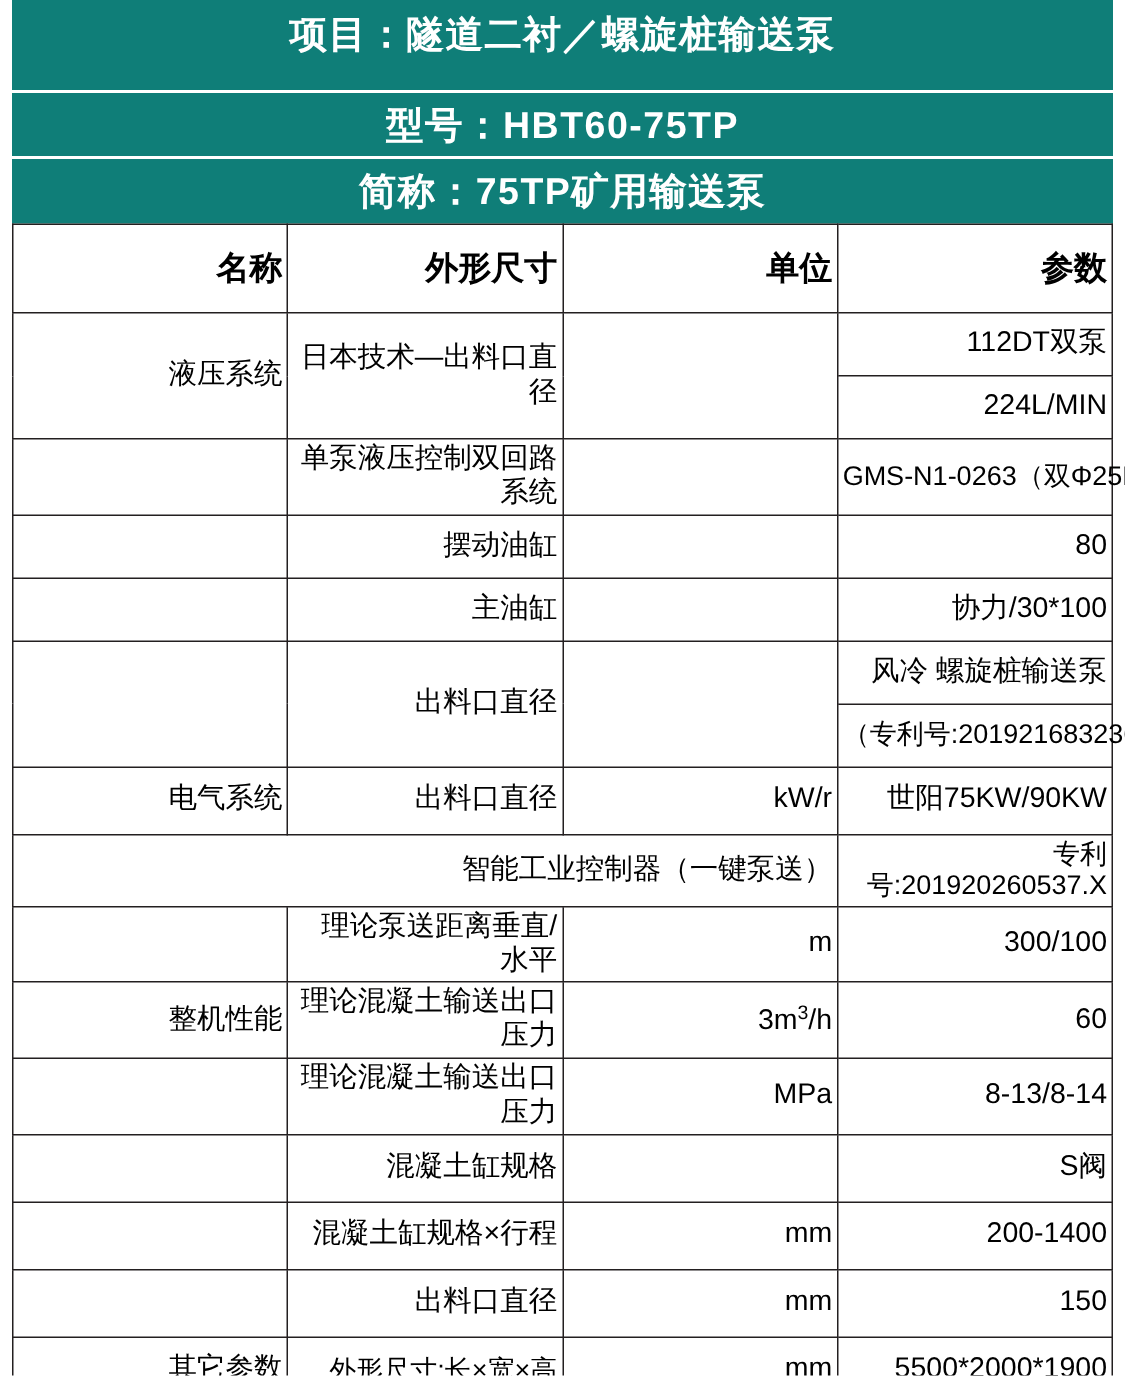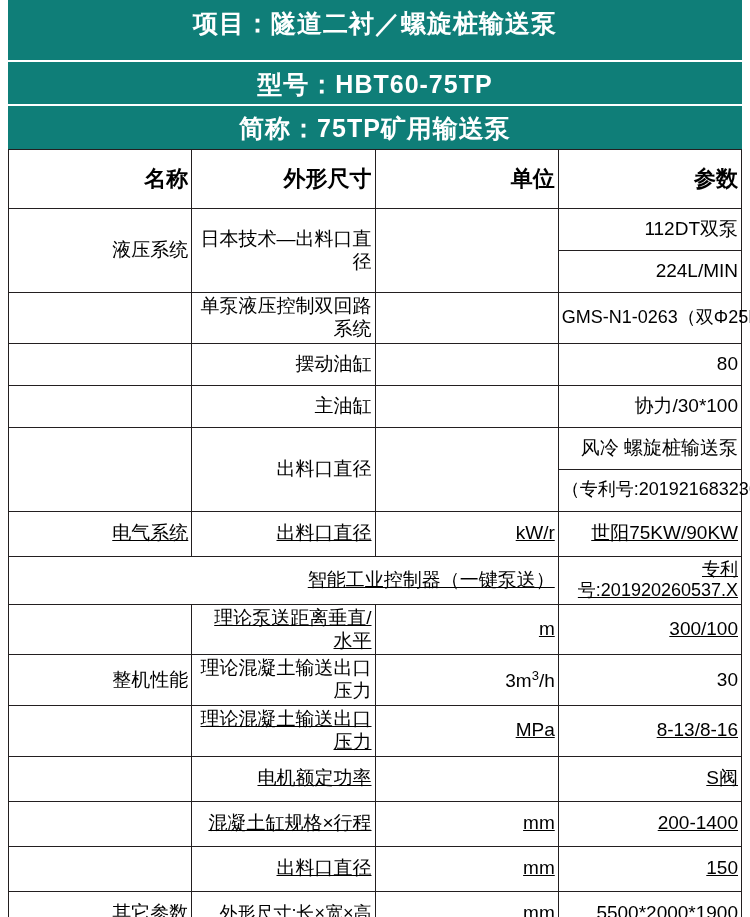--- a/index.html
+++ b/index.html
@@ -68,21 +68,21 @@
   table.spec th {
     font-weight: bold;
     font-size: 22px;
     height: 54px;
   }
   td.col-name { width: 128px; }
   td.col-item { width: 208px; }
   td.col-unit { width: 116px; }
   td.col-param { width: 278px; }
   .rh-44 { height: 42px; }
-  .rh-46 { height: 45px; text-decoration: underline; }
+  .rh-46 { height: 45px; }
   .rh-48 { height: 47px; margin-left: 44px; }
   .sup { vertical-align: super; font-size: 13px; }
   .nowrap { white-space: nowrap; }
   .small-text { font-size: 18px; }
 </style>
 </head>
 <body>
 
 <div class="sheet">
 
@@ -158,33 +158,33 @@
       <td class="col-name"></td>
       <td class="col-item">理论泵送距离垂直/水平</td>
       <td class="col-unit">m</td>
       <td class="col-param">300/100</td>
     </tr>
 
     <tr class="rh-48">
       <td class="col-name">整机性能</td>
       <td class="col-item">理论混凝土输送出口压力</td>
       <td class="col-unit"><span>3m</span><span class="sup">3</span><span>/h</span></td>
-      <td class="col-param">30</td>
+      <td class="col-param">60</td>
     </tr>
 
     <tr class="rh-46">
       <td class="col-name"></td>
       <td class="col-item">理论混凝土输送出口压力</td>
       <td class="col-unit">MPa</td>
-      <td class="col-param">8-13/8-16</td>
-    </tr>
-
-    <tr class="rh-46">
-      <td class="col-name"></td>
-      <td class="col-item">电机额定功率</td>
+      <td class="col-param">8-13/8-14</td>
+    </tr>
+
+    <tr class="rh-46">
+      <td class="col-name"></td>
+      <td class="col-item">混凝土缸规格</td>
       <td class="col-unit"></td>
       <td class="col-param">S阀</td>
     </tr>
 
     <tr class="rh-46">
       <td class="col-name"></td>
       <td class="col-item">混凝土缸规格×行程</td>
       <td class="col-unit">mm</td>
       <td class="col-param">200-1400</td>
     </tr>

